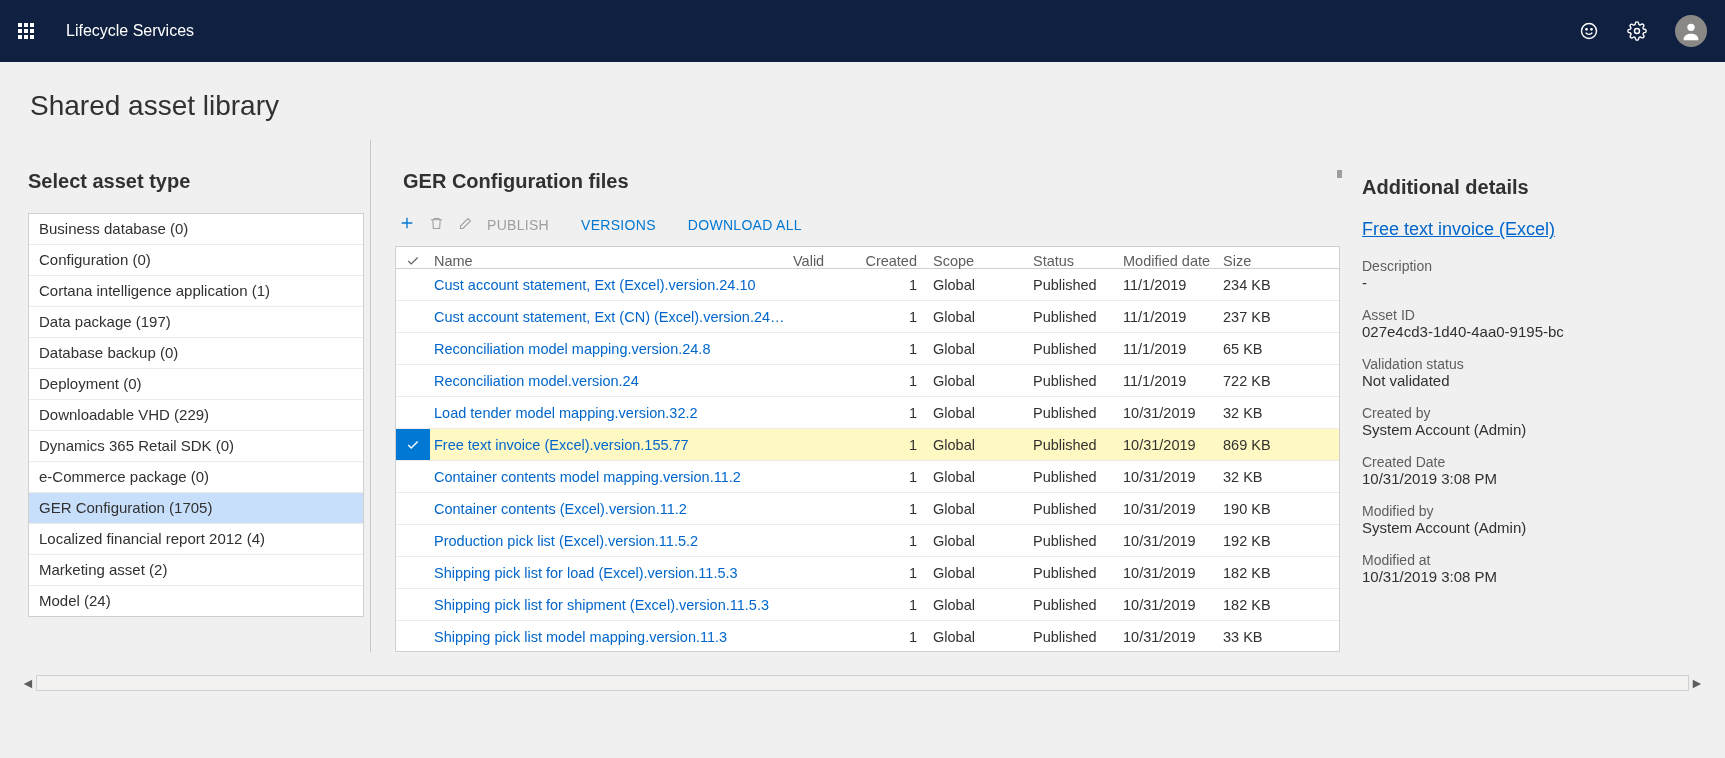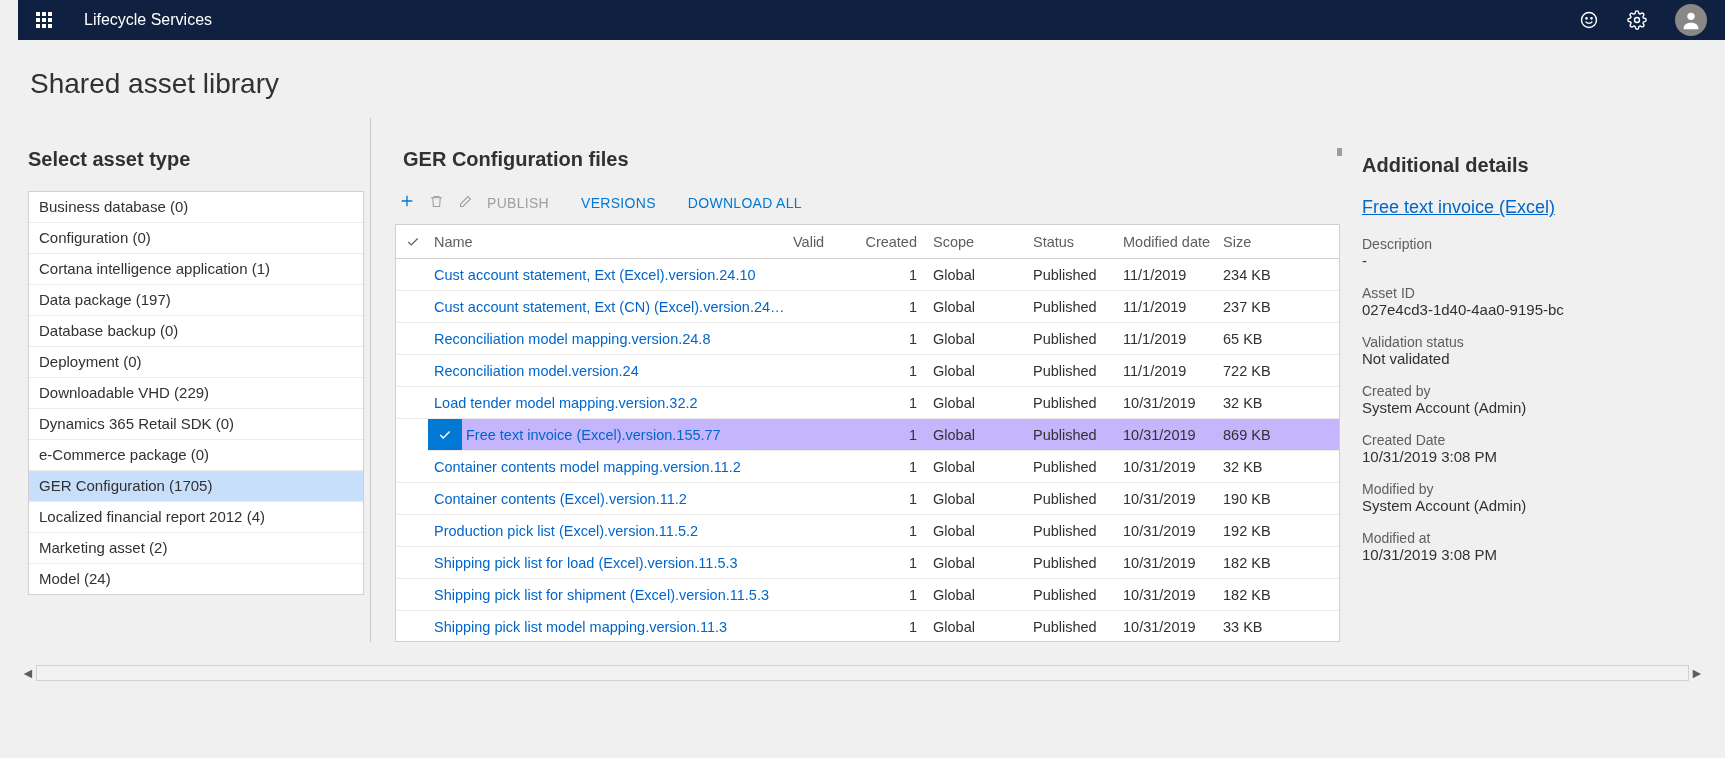--- a/index.html
+++ b/index.html
@@ -1,18 +1,18 @@
 <!DOCTYPE html>
 <html><head>
 <meta charset="utf-8">
 <style>
   * { box-sizing: border-box; margin: 0; padding: 0; }
   body { font-family: "Segoe UI", Arial, sans-serif; background: #f0f0f0; color: #323130; font-size: 14px; }
 
-  .topbar { background: #102040; height: 40px; display: flex; align-items: center; padding: 0 18px; color: #fff; justify-content: space-between; margin-left: 18px; }
+  .topbar { background: #102040; height: 62px; display: flex; align-items: center; padding: 0 18px; color: #fff; justify-content: space-between; }
   .topbar-left { display: flex; align-items: center; gap: 32px; }
   .waffle { display: grid; grid-template-columns: repeat(3, 4px); grid-template-rows: repeat(3, 4px); gap: 2px; cursor: pointer; }
   .waffle span { background: #fff; width: 4px; height: 4px; }
   .app-name { font-size: 16px; }
   .topbar-right { display: flex; align-items: center; gap: 28px; }
   .icon-btn { color: #fff; cursor: pointer; display: flex; }
   .avatar { width: 32px; height: 32px; border-radius: 50%; background: #8a8886; display: flex; align-items: center; justify-content: center; }
   .avatar svg { fill: #fff; }
 
   .page-title { font-size: 28px; font-weight: 400; padding: 28px 0 18px 30px; }
@@ -31,26 +31,26 @@
   
   .center-panel { border-left: 1px solid #c8c6c4; padding-left: 24px; position: relative; }
   .toolbar { display: flex; align-items: center; gap: 14px; padding: 2px 4px 12px 4px; }
   .tool-icon { color: #0078d4; cursor: pointer; }
   .tool-icon.disabled { color: #a19f9d; cursor: default; }
   .tool-text { color: #a19f9d; font-size: 14px; letter-spacing: 0.3px; }
   .tool-link { color: #0078d4; font-size: 14px; cursor: pointer; letter-spacing: 0.3px; }
 
   .grid { border: 1px solid #d2d0ce; background: #fff; }
   .grid-header, .grid-row { display: grid; grid-template-columns: 34px 1fr 70px 70px 100px 90px 100px 120px; align-items: center; font-size: 14.5px; }
-  .grid-header { border-bottom: 1px solid #d2d0ce; height: 34px; color: #605e5c; }
+  .grid-header { border-bottom: 1px solid #d2d0ce; height: 22px; color: #605e5c; }
   .grid-header .cell { padding: 6px 4px; font-weight: 400; }
   .grid-row { border-bottom: 1px solid #edebe9; height: 32px; }
   .grid-row .cell { padding: 4px 4px; white-space: nowrap; overflow: hidden; text-overflow: ellipsis; }
   .grid-row .name-cell { color: #0066cc; cursor: pointer; }
-  .grid-row.selected { background: #c4b5fd; margin-left: 32px; }
+  .grid-row.selected { background: #fef9c3; }
   .check-cell { display:flex; align-items:center; justify-content:center; }
   .grid-row.selected .check-cell { background:#0078d4; align-self:stretch; }
   .cell.num { text-align:right; padding-right:12px; }
   .rows-clip { max-height: 382px; overflow: hidden; }
 
   
   .right-panel { padding: 6px 0 0 22px; position: relative; }
   .right-panel a.title-link { color: #0066cc; font-size: 18px; display: block; margin-bottom: 18px; }
   .detail-block { margin-bottom: 16px; }
   .detail-label { color: #605e5c; font-size: 14px; }

